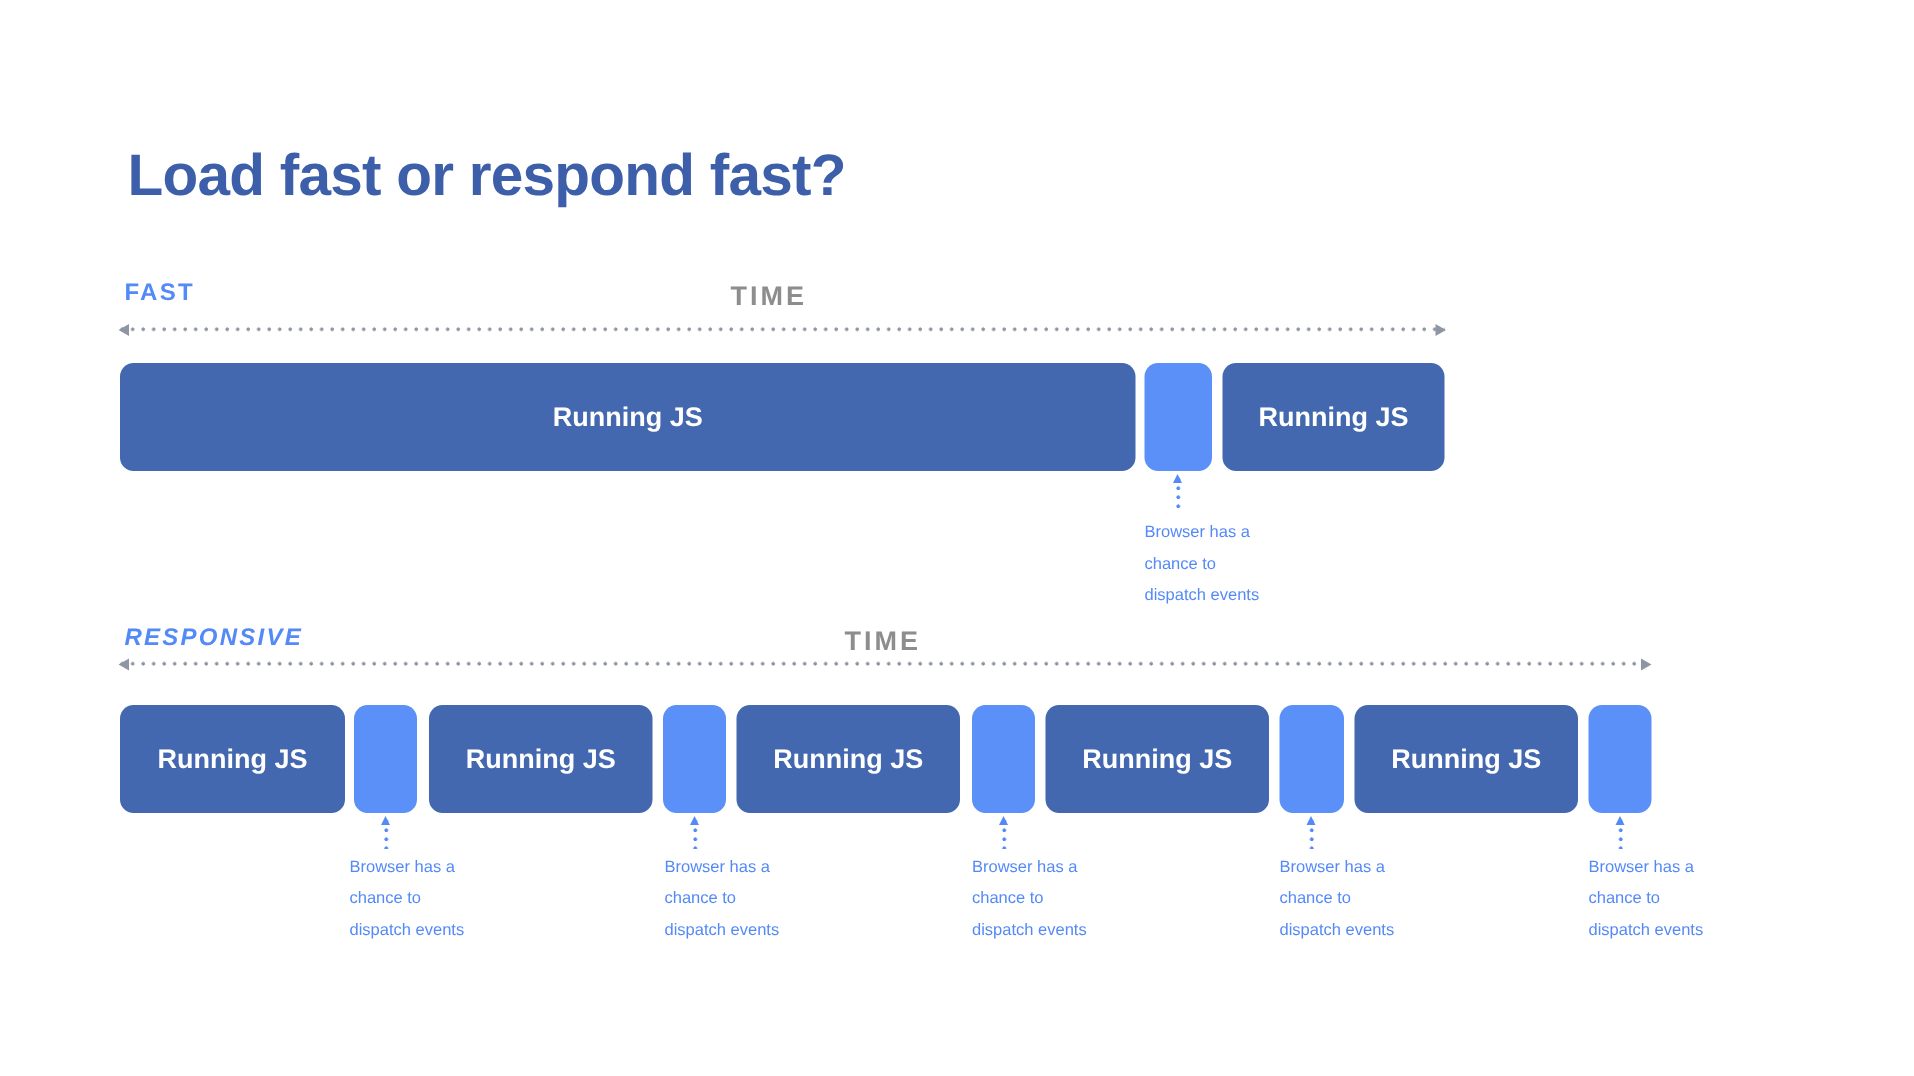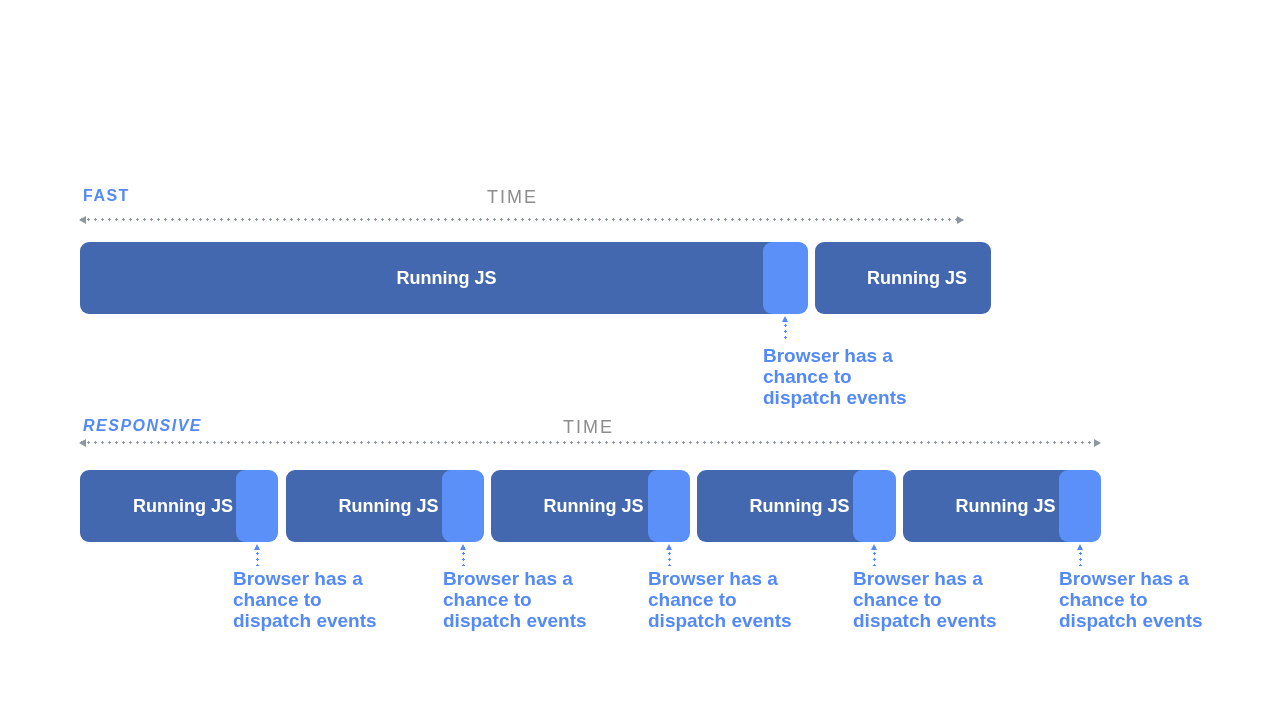--- a/index.html
+++ b/index.html
@@ -23,21 +23,21 @@
     position:absolute;
     font-size:16px;
     font-weight:bold;
     letter-spacing:1.5px;
     color:var(--accent-color);
     white-space:nowrap;
   }
   .time-axis-label{
     position:absolute;
     font-size:18px;
-    font-weight:normal;
+    font-weight:bold;
     letter-spacing:2px;
     color:var(--gray-color);
     white-space:nowrap;
   }
   .dotted-line{
     position:absolute;
     height:3px;
     background-image:radial-gradient(circle at 1.5px 1.5px, var(--line-color) 1.1px, transparent 1.4px);
     background-size:7px 3px;
     background-repeat:repeat-x;
@@ -57,47 +57,48 @@
     height:72px;
     border-radius:9px;
     display:flex;
     align-items:center;
     justify-content:center;
     color:var(--block-text-color);
     font-size:18px;
     font-weight:bold;
     white-space:nowrap;
   }
-  .js-block{ background:var(--block-color);padding-left:28px; }
+  .js-block{ background:var(--block-color); }
   .gap-block{ background:var(--gap-color); }
   .up-arrow{
     position:absolute;
     width:3px;
     background-image:radial-gradient(circle at 1.5px 1.5px, var(--accent-color) 1.1px, transparent 1.4px);
     background-size:3px 6px;
     background-repeat:repeat-y;
   }
   .up-arrow::before{
     content:""; position:absolute; top:-2px; left:-2px;
     border-left:3.5px solid transparent; border-right:3.5px solid transparent;
     border-bottom:6px solid var(--accent-color);
   }
   .annotation{
     position:absolute;
     width:170px;
-    font-size:19px;
-    font-weight:bold;
+    font-size:11px;
+    font-weight:normal;
     line-height:21px;
     color:var(--accent-color);
   }
 </style>
 </head>
 <body>
 
 <div id="slide">
+  <h1 class="slide-title">Load fast or respond fast?</h1>
 
 <div class="timeline-name" style="left: 83px; top: 187px;">FAST</div>
     <div class="time-axis-label" style="left: 487px; top: 187px;">TIME</div>
     <div class="dotted-line" style="left: 80px; top: 218px; width: 883px;"></div>
     <div class="block js-block" style="left: 80px; top: 242px; width: 677px; height: 72px;">Running JS</div>
     <div class="block gap-block" style="left: 763px; top: 242px; width: 45px; height: 72px;"></div>
     <div class="block js-block" style="left: 815px; top: 242px; width: 148px; height: 72px;">Running JS</div>
     <div class="up-arrow" style="left: 783.5px; top: 318px; height: 24px;"></div>
     <div class="annotation" style="left: 763px; top: 345px;">
       <div>Browser has a</div>

